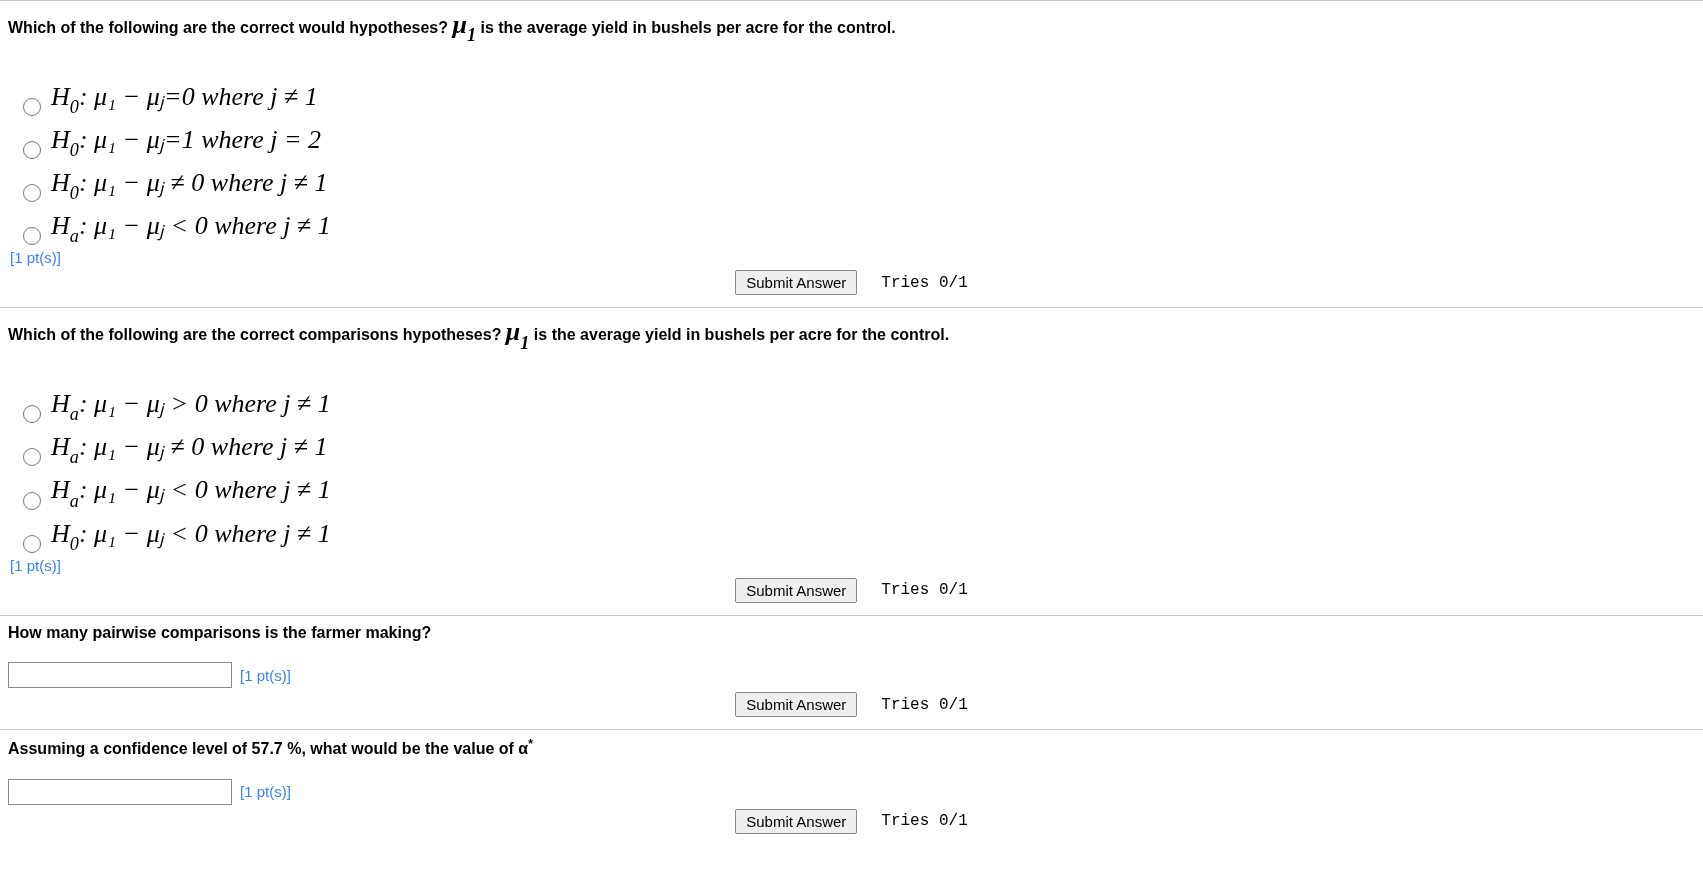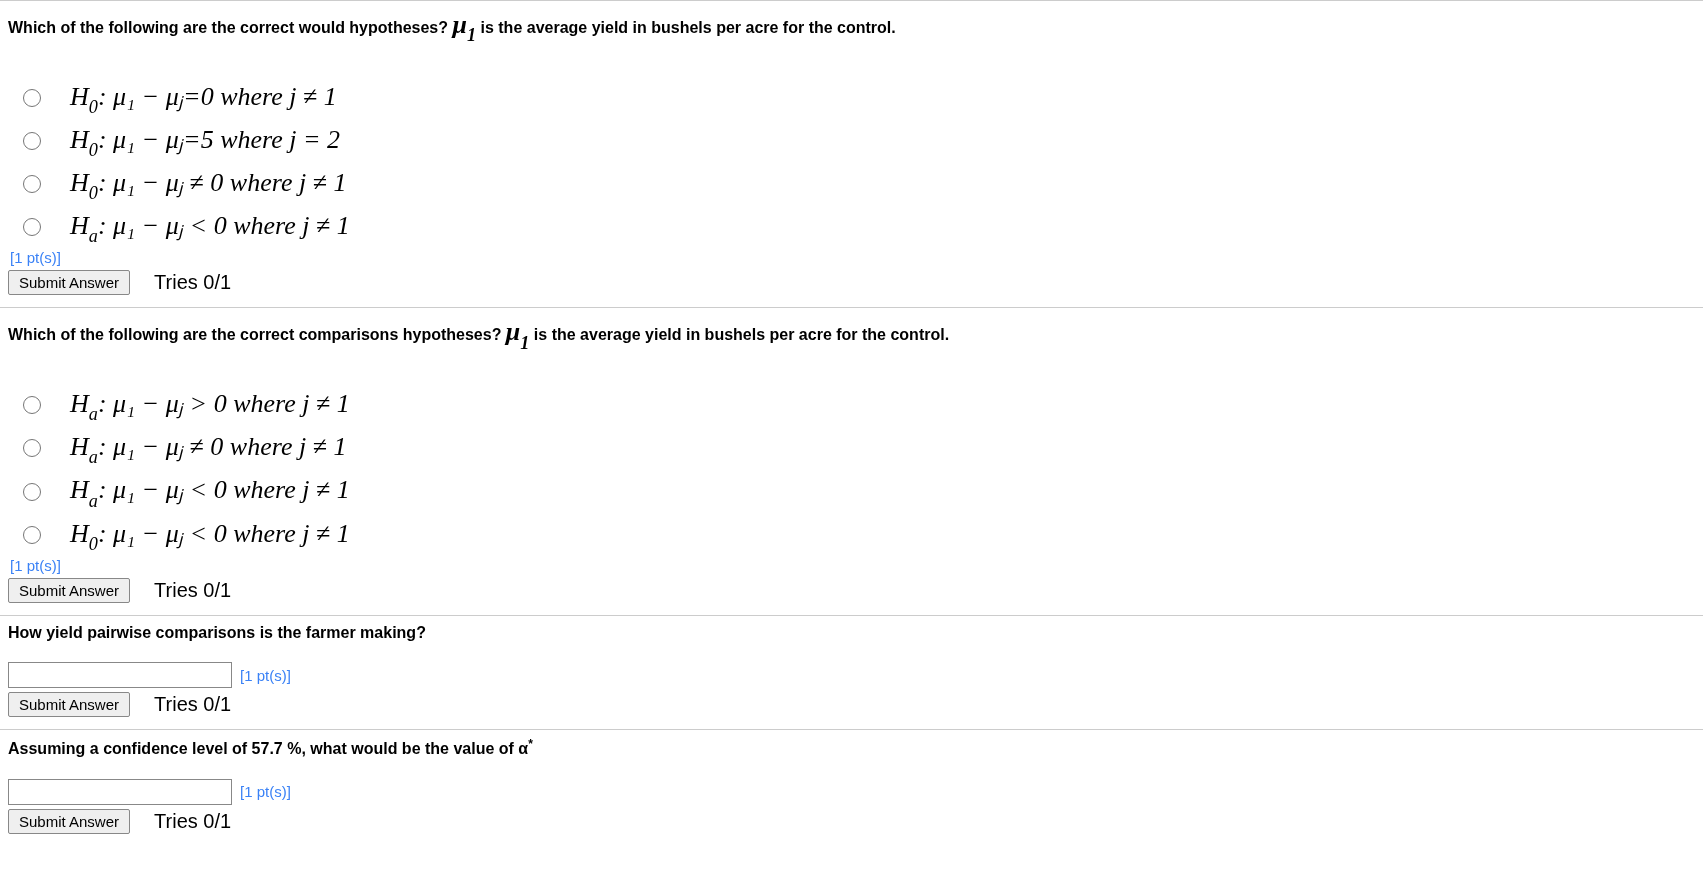--- a/index.html
+++ b/index.html
@@ -23,24 +23,23 @@
     .question-prompt {
       font-weight: bold;
       margin-bottom: 30px;
       line-height: 1.4;
     }
     .options {
       margin-left: 10px;
     }
     .option-row {
       display: flex;
-      align-items: center;
+      align-items: flex-end;
       margin-bottom: 4px;
       font-size: 17px;
-      gap: 19px;
     }
     .option-row input[type="radio"] {
       width: 18px;
       height: 18px;
       margin-right: 10px;
       accent-color: #666;
     }
     .math {
       font-style: italic;
       font-family: 'Times New Roman', serif;
@@ -60,32 +59,34 @@
       color: #3b82f6;
       font-size: 15px;
       margin-top: 4px;
       margin-left: 2px;
     }
     .submit-row {
       margin-top: 4px;
       display: flex;
       align-items: center;
       gap: 24px;
+      justify-content: center;
     }
     .submit-btn {
       font-family: Arial, sans-serif;
       font-size: 15px;
       padding: 3px 10px;
       background: #efefef;
       border: 1px solid #888;
       border-radius: 2px;
       cursor: pointer;
     }
     .tries {
-      font-size: 20px;
+      font-size: 16px;
+      font-family: Liberation Mono, monospace;
     }
     .text-input {
       width: 224px;
       height: 26px;
       border: 1px solid #888;
       font-size: 15px;
       padding: 2px 4px;
     }
     .input-row {
       display: flex;
@@ -101,21 +102,21 @@
   <div class="question-prompt">
     <span>Which of the following are the correct would hypotheses? </span><span class="math"><span>μ</span><span class="sub">1</span></span><span> is the average yield in bushels per acre for the control.</span>
   </div>
   <div class="options">
     <label class="option-row">
       <input type="radio" name="q1" style="">
       <span class="math"><span>H</span><span class="sub">0</span><span>: μ₁ − μⱼ=0 where j ≠ 1</span></span>
     </label>
     <label class="option-row">
       <input type="radio" name="q1" style="">
-      <span class="math"><span>H</span><span class="sub">0</span><span>: μ₁ − μⱼ=5 where j = 2</span></span>
+      <span class="math"><span>H</span><span class="sub">0</span><span>: μ₁ − μⱼ=1 where j = 2</span></span>
     </label>
     <label class="option-row">
       <input type="radio" name="q1" style="">
       <span class="math"><span>H</span><span class="sub">0</span><span>: μ₁ − μⱼ ≠ 0 where j ≠ 1</span></span>
     </label>
     <label class="option-row">
       <input type="radio" name="q1" style="">
       <span class="math"><span>H</span><span class="sub">a</span><span>: μ₁ − μⱼ &lt; 0 where j ≠ 1</span></span>
     </label>
   </div>
@@ -149,21 +150,21 @@
     </label>
   </div>
   <div class="pts">[1 pt(s)]</div>
   <div class="submit-row">
     <button class="submit-btn">Submit Answer</button>
     <span class="tries">Tries 0/1</span>
   </div>
 </div>
 
 <div class="question-block">
-  <div class="question-prompt" style="margin-bottom:18px;">How yield pairwise comparisons is the farmer making?</div>
+  <div class="question-prompt" style="margin-bottom:18px;">How many pairwise comparisons is the farmer making?</div>
   <div class="input-row">
     <input type="text" class="text-input" style="">
     <span class="pts" style="margin:0;">[1 pt(s)]</span>
   </div>
   <div class="submit-row">
     <button class="submit-btn">Submit Answer</button>
     <span class="tries">Tries 0/1</span>
   </div>
 </div>
 

